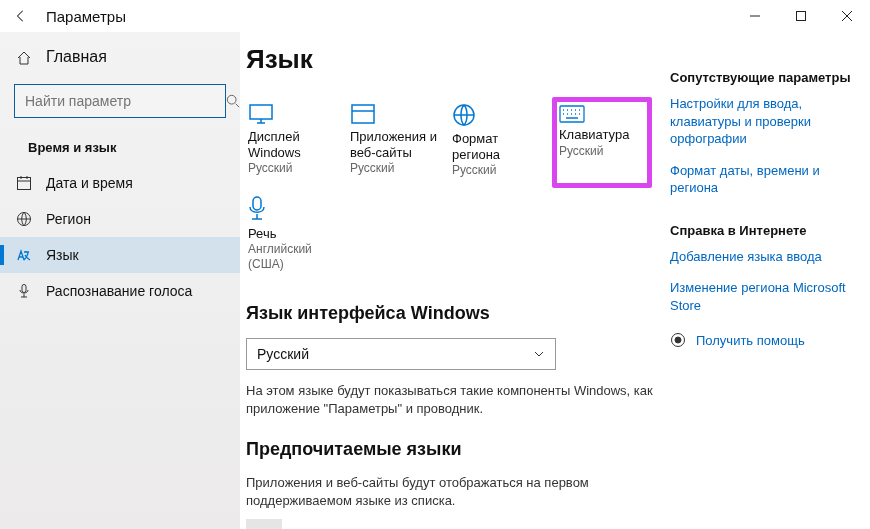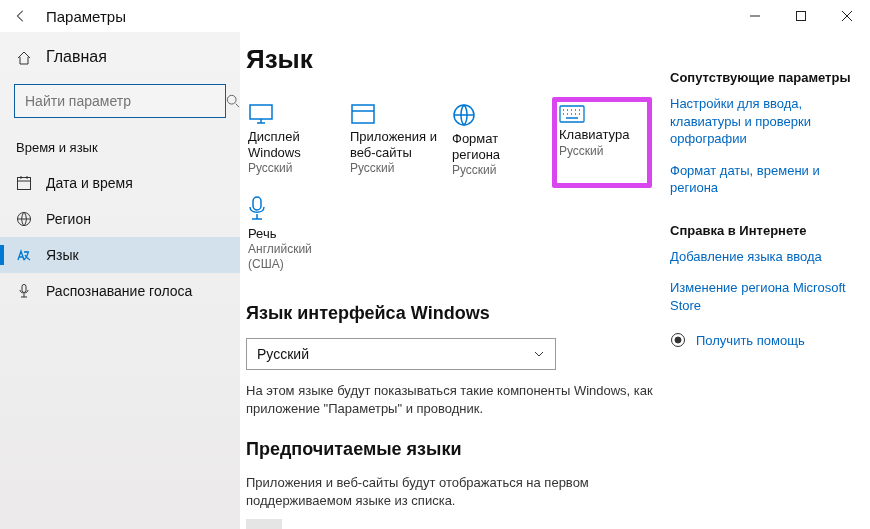--- a/index.html
+++ b/index.html
@@ -10,21 +10,21 @@
 .win-controls { margin-left: auto; display: flex; }
 .win-btn { width: 46px; height: 32px; display: flex; align-items: center; justify-content: center; cursor: pointer; }
 .win-btn svg { stroke: #222; }
 
 .layout { display: flex; height: calc(100% - 32px); }
 .sidebar { width: 240px; background: linear-gradient(to bottom, #f3f3f3 0%, #efefef 50%, #eceaea 100%); padding-top: 8px; }
 .sb-home { display: flex; align-items: flex-end; gap: 14px; padding: 8px 16px; font-size: 16px; cursor: pointer; }
 .search-box { margin: 10px 14px 14px; height: 34px; border: 1px solid #0a5ea0; display: flex; align-items: center; background: #f4f4f4; }
 .search-input { flex: 1; border: none; background: transparent; font-size: 14px; padding: 0 10px; outline: none; color: #666; }
 .search-icon { padding: 0 10px; color: #333; }
-.sb-cat { font-size: 13px; font-weight: 400; padding: 8px 16px 10px; }
+.sb-cat { font-size: 13px; font-weight: 700; padding: 8px 16px 10px; margin-left: 12px; }
 .sb-item { display: flex; align-items: center; gap: 14px; padding: 10px 16px; font-size: 14px; cursor: pointer; }
 .sb-item.active { background: rgba(0, 120, 215, 0.12); position: relative; }
 .sb-item.active::before { content: ""; position: absolute; left: 0; top: 8px; bottom: 8px; width: 4px; background: #0078d4; }
 
 .main { flex: 1; display: flex; padding: 12px 0 0 0; overflow: hidden; }
 .content { width: 430px; padding-left: 6px; }
 h1 { font-size: 26px; font-weight: 600; margin-bottom: 22px; }
 .tile-grid { display: flex; flex-wrap: wrap; gap: 2px; }
 .tile { width: 100px; padding: 6px 2px 10px 2px; cursor: pointer; }
 .tile-icon { color: #0078d4; margin-bottom: 4px; }

